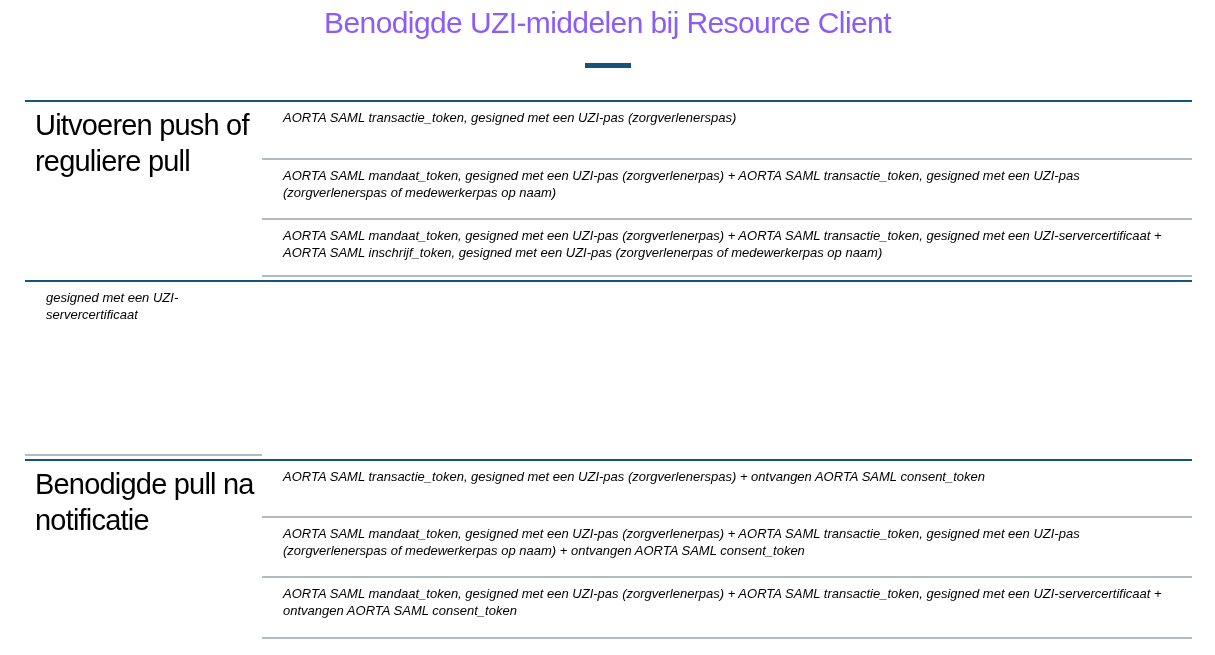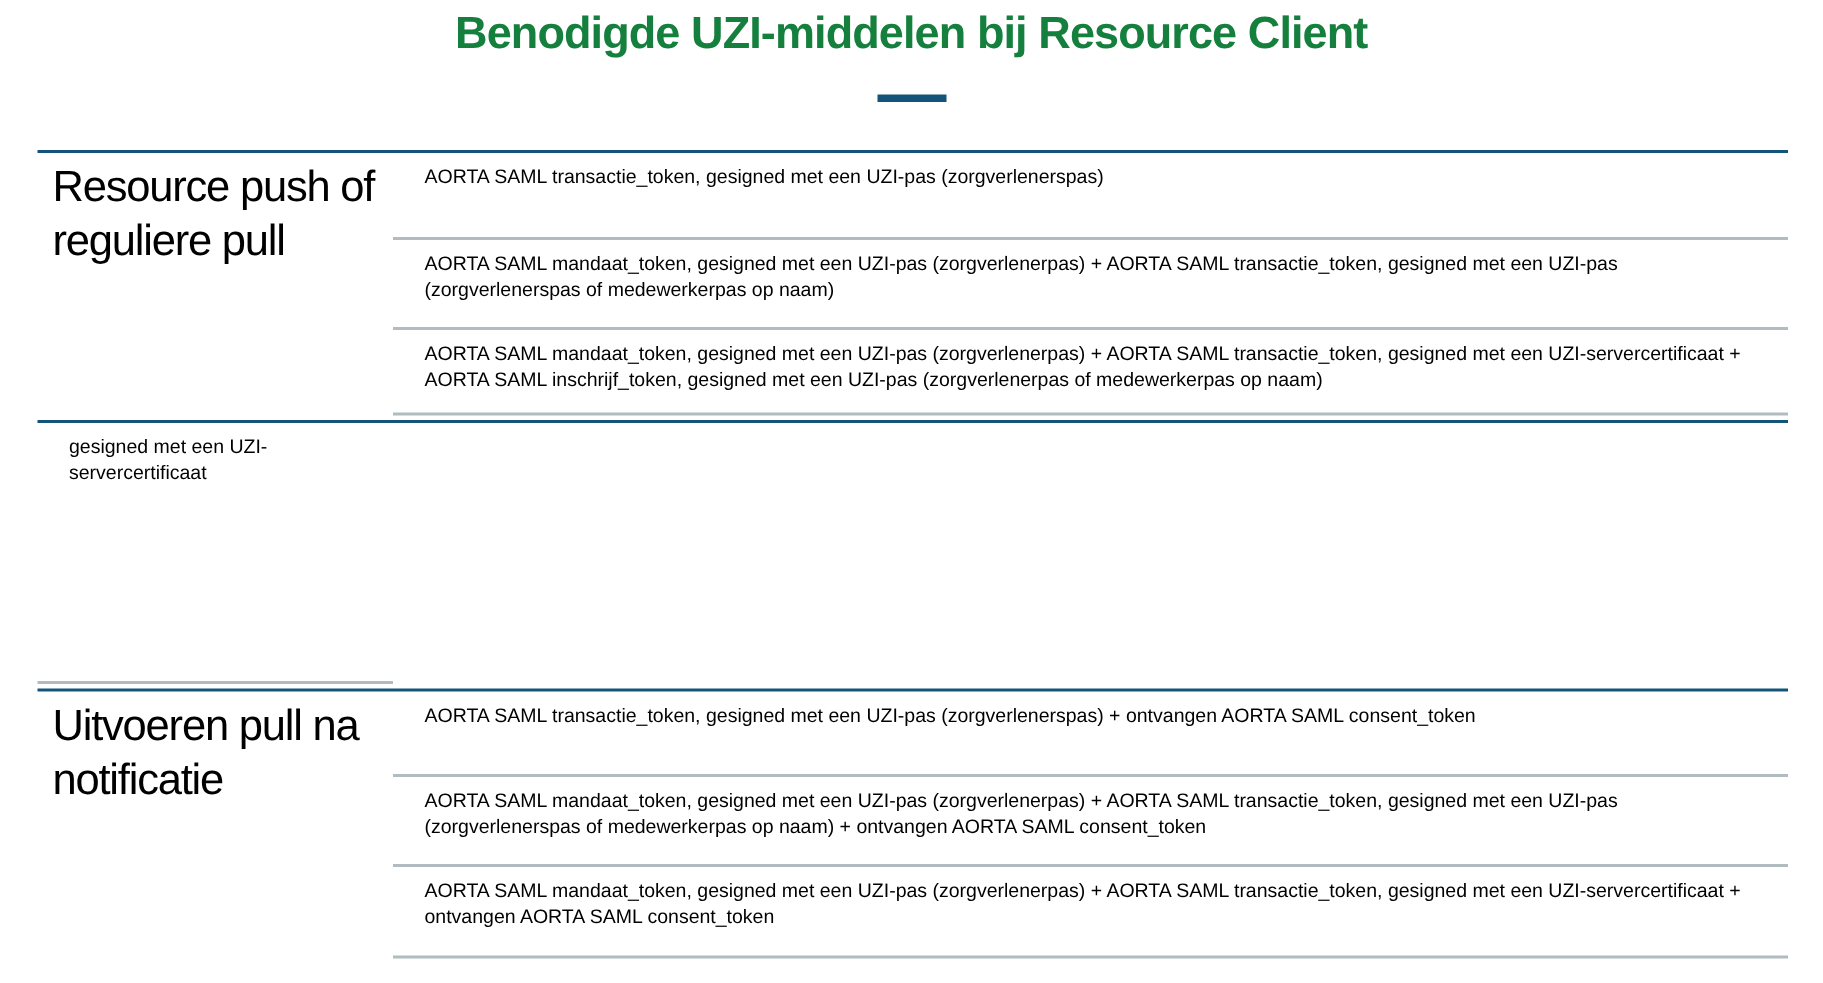--- a/index.html
+++ b/index.html
@@ -16,23 +16,23 @@
     position: relative;
     width: 1215px;
     height: 655px;
     background: #ffffff;
   }
   .title {
     padding-top: 6px;
     text-align: center;
     font-size: 30px;
     line-height: 34px;
-    font-weight: bold;
+    font-weight: normal;
     letter-spacing: -0.6px;
-    color: #15803d;
+    color: #8b5cf6;
   }
   .dash {
     width: 46px;
     height: 5px;
     background: #14547A;
     margin: 23px auto 0 auto;
   }
   .table {
     margin: 32px 23px 0 25px; 
   }
@@ -42,21 +42,21 @@
     border-top: 2px solid #14547A;
     padding-bottom: 3px;
   }
   .section-header {
     font-size: 29px;
     line-height: 36px;
     letter-spacing: -0.8px;
     color: #000000;
     padding: 5px 8px 0 10px;
   }
-  .rows { min-width: 0; }
+  .rows { min-width: 0; font-style: italic; }
   .row {
     box-sizing: border-box;
     border-bottom: 2px solid #B2BBC0;
     padding: 7px 6px 0 21px;
     font-size: 13px;
     line-height: 17px;
   }
   .h58  { min-height: 58px; }
   .h60  { min-height: 60px; }
   .h57  { min-height: 57px; }
@@ -68,21 +68,21 @@
 
 <div class="slide">
 
   <div class="title">Benodigde UZI-middelen bij Resource Client</div>
 
   <div class="dash"></div>
 
   <div class="table">
 
     <div class="section">
-      <div class="section-header">Resource push of reguliere pull</div>
+      <div class="section-header">Uitvoeren push of reguliere pull</div>
       <div class="rows">
         <div class="row h58">
           <span>AORTA SAML transactie_token, gesigned met een UZI-pas (zorgverlenerspas)</span>
         </div>
         <div class="row h60">
           <span>AORTA SAML mandaat_token, gesigned met een UZI-pas (zorgverlenerpas) + AORTA SAML transactie_token, gesigned met een UZI-pas (zorgverlenerspas of medewerkerpas op naam)</span>
         </div>
         <div class="row h57">
           <span>AORTA SAML mandaat_token, gesigned met een UZI-pas (zorgverlenerpas) + AORTA SAML transactie_token, gesigned met een UZI-servercertificaat + AORTA SAML inschrijf_token, gesigned met een UZI-pas (zorgverlenerpas of medewerkerpas op naam)</span>
         </div>
@@ -91,21 +91,21 @@
 
     <div class="section">
       <div class="rows">
         <div class="row h174">
           <span>gesigned met een UZI-servercertificaat</span>
         </div>
       </div>
     </div>
 
     <div class="section">
-      <div class="section-header">Uitvoeren pull na notificatie</div>
+      <div class="section-header">Benodigde pull na notificatie</div>
       <div class="rows">
         <div class="row h57">
           <span>AORTA SAML transactie_token, gesigned met een UZI-pas (zorgverlenerspas) + ontvangen AORTA SAML consent_token</span>
         </div>
         <div class="row h60">
           <span>AORTA SAML mandaat_token, gesigned met een UZI-pas (zorgverlenerpas) + AORTA SAML transactie_token, gesigned met een UZI-pas (zorgverlenerspas of medewerkerpas op naam) + ontvangen AORTA SAML consent_token</span>
         </div>
         <div class="row h61">
           <span>AORTA SAML mandaat_token, gesigned met een UZI-pas (zorgverlenerpas) + AORTA SAML transactie_token, gesigned met een UZI-servercertificaat + ontvangen AORTA SAML consent_token</span>
         </div>

